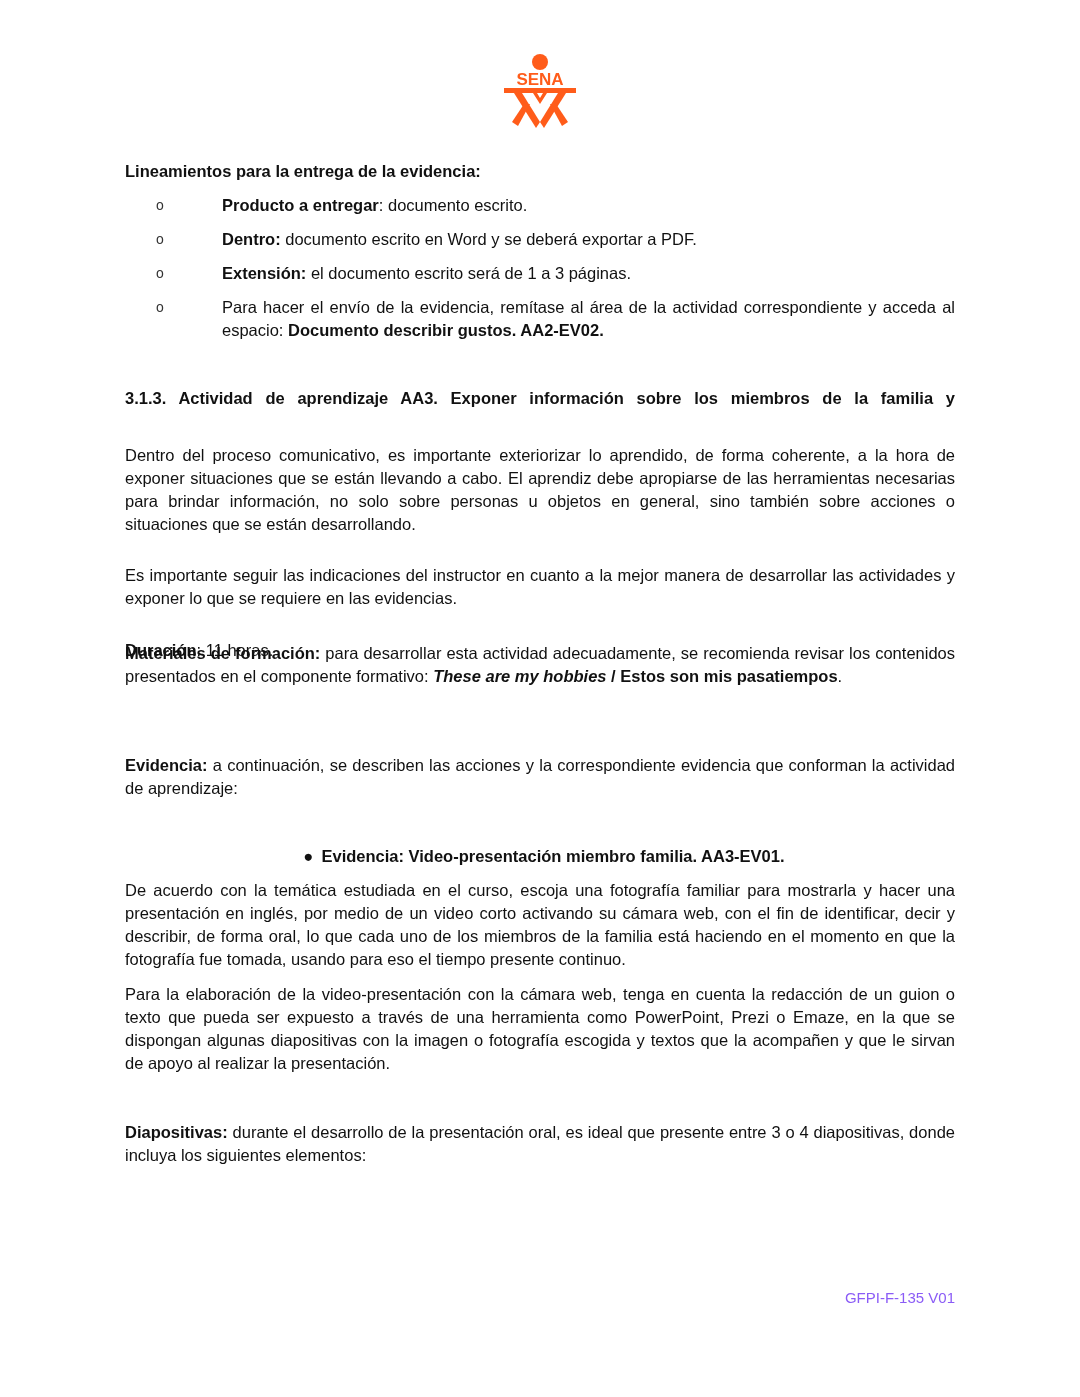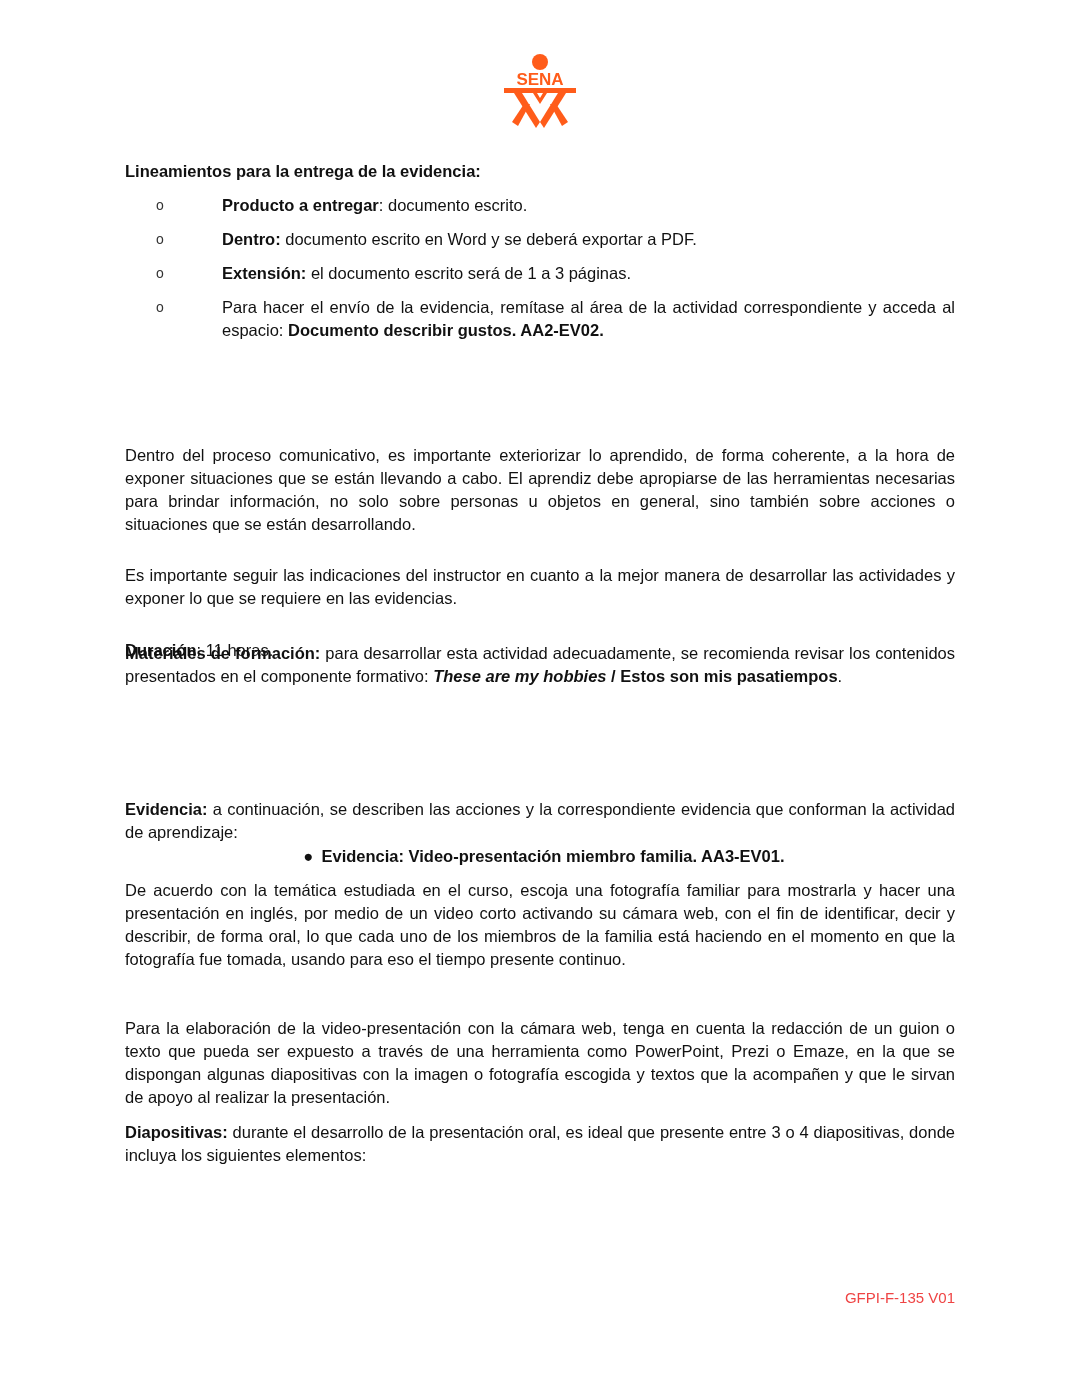--- a/index.html
+++ b/index.html
@@ -11,21 +11,21 @@
   .b { font-weight:bold; }
   .u { }
   .bi { font-weight:bold; font-style:italic; }
   .sub-item { position:absolute; left:125px; width:830px; font-size:16.5px; line-height:23px; }
   .sub-item .mk { position:absolute; left:31px; top:0; font-size:14px; color:#333; }
   .sub-item .tx { margin-left:97px; display:block; }
   .heading { font-weight:bold; font-size:16.5px; line-height:23px; text-align:justify; }
   .heading .num { display:inline-block; width:50px; }
   .heading .cont { display:block; padding-left:50px; }
   .bullet-dot { display:inline-block; width:26px; }
-  .footer { position:absolute; right:125px; top:1289px; font-size:15px; color:#ef4444; }
+  .footer { position:absolute; right:125px; top:1289px; font-size:15px; color:#8b5cf6; }
 </style>
 </head>
 <body>
 
 <svg class="logo" viewBox="0 0 80 80">
   <circle cx="40" cy="10" r="8" fill="#FF5C1A"></circle>
   <text x="40" y="33" text-anchor="middle" font-family="Liberation Sans, sans-serif" font-weight="bold" font-size="17" fill="#FF5C1A">SENA</text>
   <rect x="4" y="36" width="72" height="5" fill="#FF5C1A"></rect>
   <polygon points="14,41 22,41 40,70 36,76" fill="#FF5C1A"></polygon>
   <polygon points="66,41 58,41 40,70 44,76" fill="#FF5C1A"></polygon>
@@ -47,31 +47,32 @@
 <div class="sub-item" style="top:262px;">
   <span class="mk">o</span>
   <span class="tx"><span class="b">Extensión:</span><span> el documento escrito será de 1 a 3 páginas.</span></span>
 </div>
 <div class="sub-item just" style="top:296px;">
   <span class="mk">o</span>
   <span class="tx" style="text-align:justify;"><span>Para hacer el envío de la evidencia, remítase al área de la actividad correspondiente y acceda al espacio: </span><span class="b">Documento describir gustos. AA2-EV02.</span></span>
 </div>
 
 <div class="abs heading" style="top:387px;">
+  <span style="display:block; text-align:justify; text-align-last:justify;"><span class="num" style="width:auto;">3.1.3.</span> <span>Actividad de aprendizaje AA3. Exponer información sobre los miembros de la familia y</span></span>
 </div>
 
 <p class="abs just" style="top:444px;">Dentro del proceso comunicativo, es importante exteriorizar lo aprendido, de forma coherente, a la hora de exponer situaciones que se están llevando a cabo. El aprendiz debe apropiarse de las herramientas necesarias para brindar información, no solo sobre personas u objetos en general, sino también sobre acciones o situaciones que se están desarrollando.</p>
 <p class="abs just" style="top:564px;">Es importante seguir las indicaciones del instructor en cuanto a la mejor manera de desarrollar las actividades y exponer lo que se requiere en las evidencias.</p>
 
 <p class="abs" style="top:639px;"><span class="b u">Duración</span><span class="u">:</span><span> 11 horas.</span></p>
 
 <p class="abs just" style="top:642px;"><span class="b u">Materiales de formación:</span><span> para desarrollar esta actividad adecuadamente, se recomienda revisar los contenidos presentados en el componente formativo: </span><span class="bi">These are my hobbies</span><span class="b"> / </span><span class="b">Estos son mis pasatiempos</span><span>.</span></p>
 
-<p class="abs just" style="top:798px;"><span class="b u">Evidencia</span><span class="b">:</span><span> a continuación, se describen las acciones y la correspondiente evidencia que conforman la actividad de aprendizaje:</span></p>
+<p class="abs just" style="top:754px;"><span class="b u">Evidencia</span><span class="b">:</span><span> a continuación, se describen las acciones y la correspondiente evidencia que conforman la actividad de aprendizaje:</span></p>
 
 <p class="abs b" style="top:845px;text-align:center;"><span class="bullet-dot">●</span><span>Evidencia: Video-presentación miembro familia. AA3-EV01.</span></p>
 
 <p class="abs just" style="top:879px;">De acuerdo con la temática estudiada en el curso, escoja una fotografía familiar para mostrarla y hacer una presentación en inglés, por medio de un video corto activando su cámara web, con el fin de identificar, decir y describir, de forma oral, lo que cada uno de los miembros de la familia está haciendo en el momento en que la fotografía fue tomada, usando para eso el tiempo presente continuo.</p>
-<p class="abs just" style="top:1017px;">Para la elaboración de la video-presentación con la cámara web, tenga en cuenta la redacción de un guion o texto que pueda ser expuesto a través de una herramienta como PowerPoint, Prezi o Emaze, en la que se dispongan algunas diapositivas con la imagen o fotografía escogida y textos que la acompañen y que le sirvan de apoyo al realizar la presentación.</p>
+<p class="abs just" style="top:983px;">Para la elaboración de la video-presentación con la cámara web, tenga en cuenta la redacción de un guion o texto que pueda ser expuesto a través de una herramienta como PowerPoint, Prezi o Emaze, en la que se dispongan algunas diapositivas con la imagen o fotografía escogida y textos que la acompañen y que le sirvan de apoyo al realizar la presentación.</p>
 
 <p class="abs just" style="top:1121px;"><span class="b">Diapositivas:</span><span> durante el desarrollo de la presentación oral, es ideal que presente entre 3 o 4 diapositivas, donde incluya los siguientes elementos:</span></p>
 
 <div class="footer">GFPI-F-135 V01</div>
 
 </body></html>

